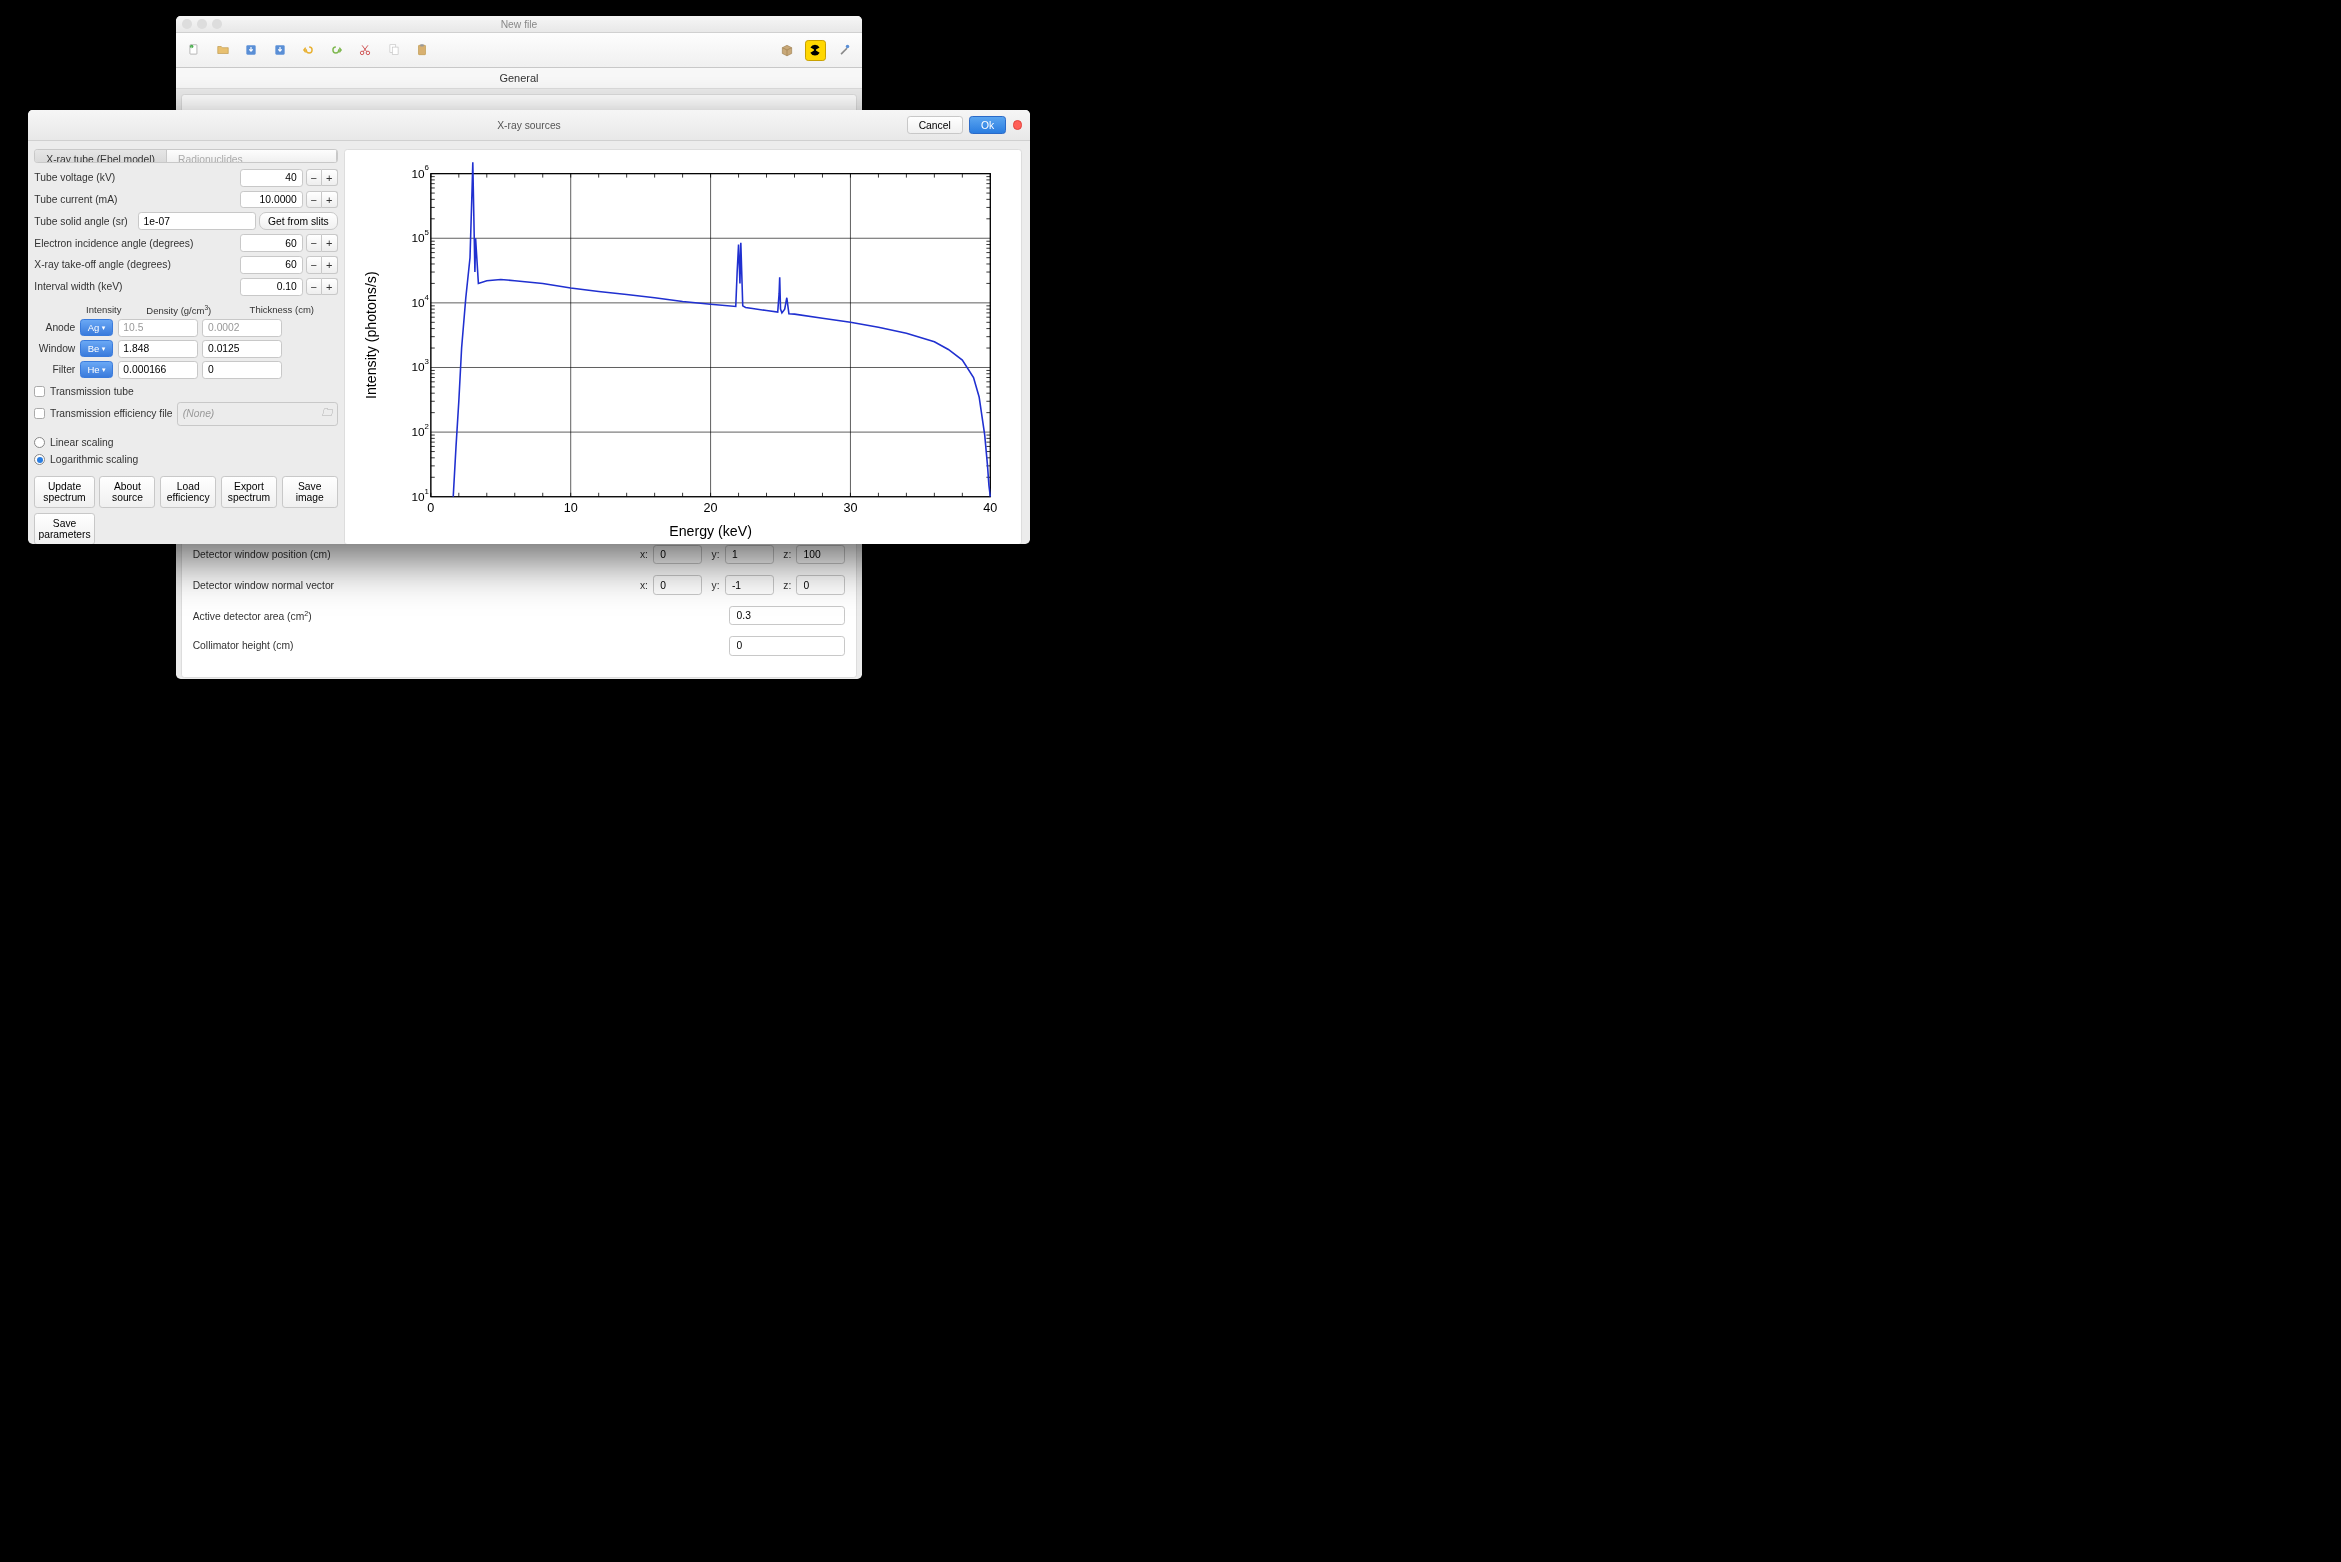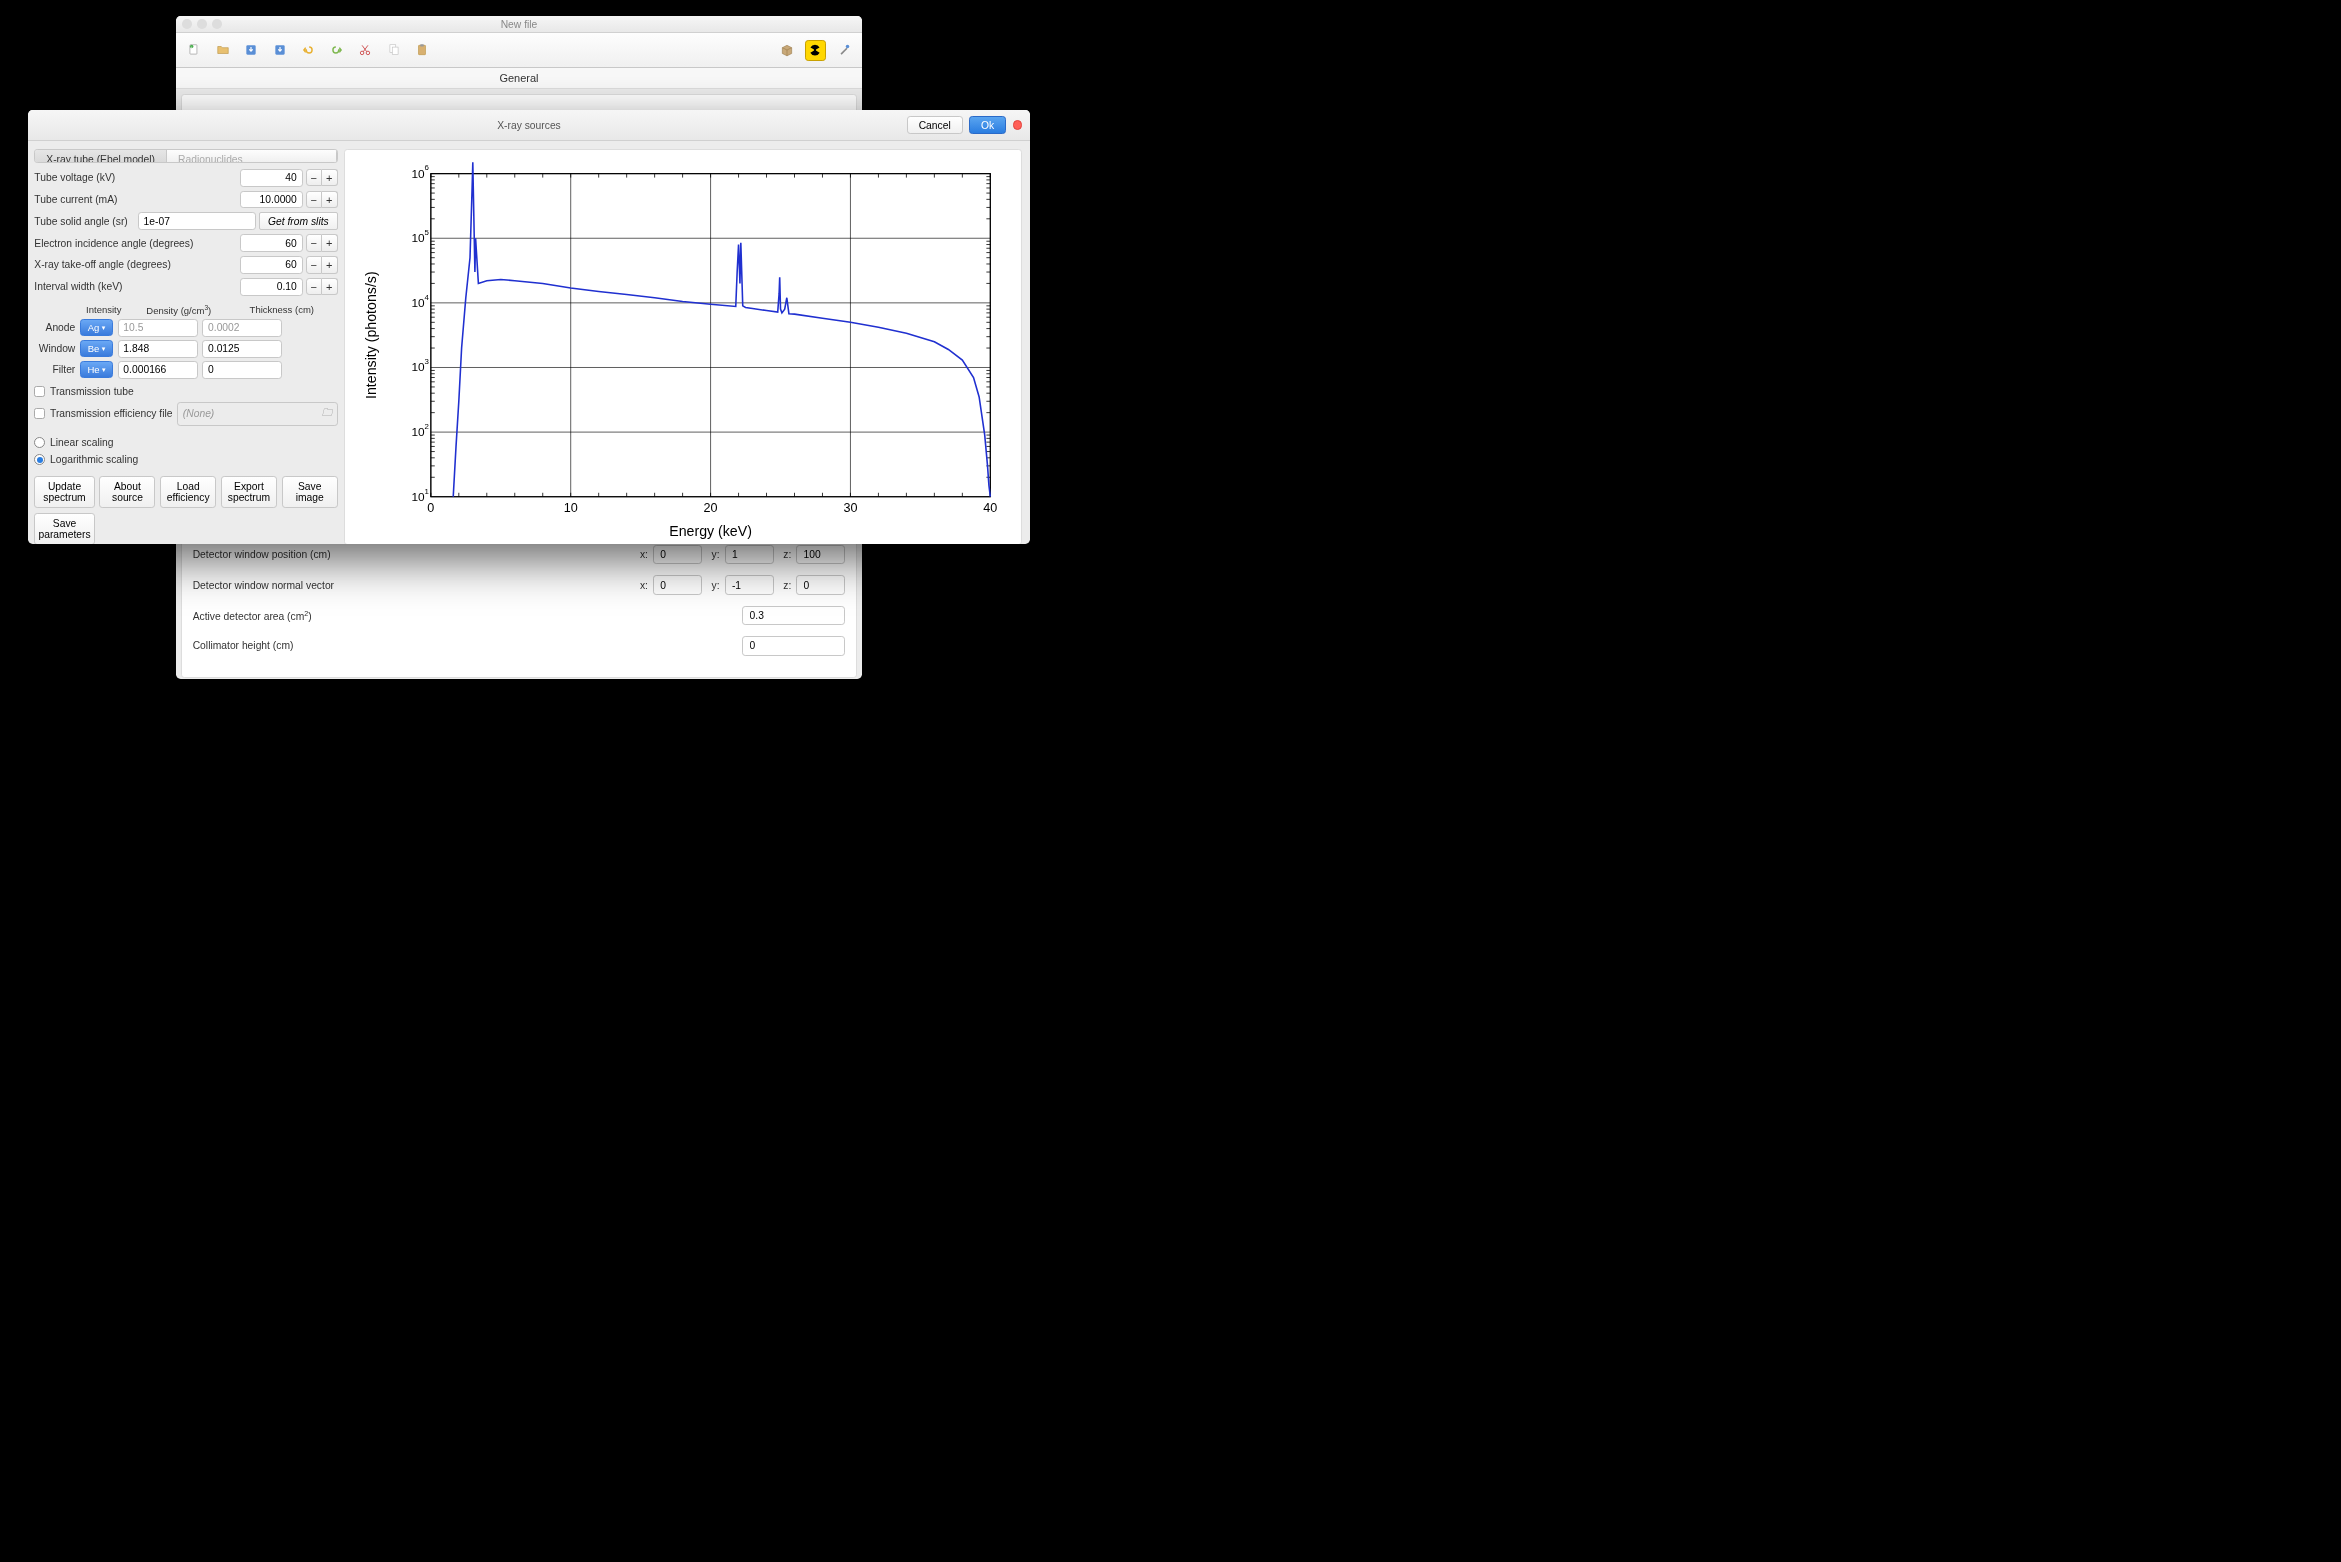--- a/index.html
+++ b/index.html
@@ -19,21 +19,21 @@
 .tab { flex:1; text-align:center; padding:4.7px 0; font-size:11px; color:#444; border-right:0.8px solid #c8c8c8; background:linear-gradient(#fdfdfd,#ededed); }
 .tab:last-child { border-right:none; }
 .tab.active { background:linear-gradient(#f0f0f0,#e0e0e0); }
 .section-hdr { text-align:center; padding:4px 0; background:#f8f8f8; border-bottom:0.8px solid #ddd; font-size:11px; color:#333; }
 .main-body { background:#fff; margin:4.7px; border:0.8px solid #ddd; border-radius:3.2px; height:584px; }
 .form-rows { padding:8px 11px; }
 .frow { display:flex; align-items:center; gap:5px; margin-bottom:11px; }
 .flabel { flex:1; font-size:10.3px; color:#333; }
 .coord-lab { font-size:10.3px; color:#333; margin-left:4.7px; }
 .inp { border:0.8px solid #c8c8c8; border-radius:3.2px; padding:3.2px 6.3px; font-size:10.3px; background:#fff; width:49px; }
-.inp-wide { width:103px; }
+.inp-wide { width:116px; }
 
 
 .dialog { position:absolute; left:28px; top:110px; width:1002px; height:434px; background:#ececec; border-radius:4.7px; box-shadow:0 16px 47px rgba(0,0,0,0.6); overflow:hidden; }
 .dialog-titlebar { height:31px; background:linear-gradient(#f6f6f6,#e8e8e8); border-bottom:0.8px solid #d0d0d0; display:flex; align-items:center; padding:0 8px; position:relative; }
 .dialog-title { position:absolute; left:0; right:0; text-align:center; font-size:10.3px; color:#555; }
 .dlg-buttons { position:absolute; right:8px; display:flex; gap:6.3px; align-items:center; }
 .btn { border:0.8px solid #c8c8c8; background:linear-gradient(#fff,#f0f0f0); border-radius:3.2px; padding:2.4px 11px; font-size:10.3px; cursor:pointer; }
 .btn-primary { background:linear-gradient(#5aa5f0,#2a7de0); color:#fff; border:0.8px solid #2a6ac8; }
 .red-dot { width:9.5px; height:9.5px; background:#ff5f57; border-radius:50%; border:0.8px solid #e0443e; }
 
@@ -44,21 +44,21 @@
 .sub-tab.active { background:linear-gradient(#e6e6e6,#dadada); }
 .sub-tab.inactive { color:#aaa; flex:1; }
 .param-row { display:flex; align-items:center; gap:3.2px; margin-bottom:4px; font-size:10.3px; }
 .param-label { flex:1; color:#333; }
 .num-input { width:63px; border:0.8px solid #c8c8c8; border-radius:3.2px; padding:2.4px 4.7px; text-align:right; font-size:10.3px; background:#fff; }
 .num-input.wide { width:118px; text-align:left; }
 .stepper { display:flex; gap:0; }
 .step-btn { width:16px; height:17.4px; border:0.8px solid #c8c8c8; background:linear-gradient(#fff,#eee); font-size:11px; display:flex; align-items:center; justify-content:center; cursor:pointer; }
 .step-btn:first-child { border-radius:3.2px 0 0 3.2px; }
 .step-btn:last-child { border-radius:0 3.2px 3.2px 0; border-left:none; }
-.small-btn { border:0.8px solid #c8c8c8; background:linear-gradient(#fff,#f0f0f0); border-radius:2px; padding:2.4px 8px; font-size:10.3px; cursor:pointer;font-style:italic; }
+.small-btn { border:0.8px solid #c8c8c8; background:linear-gradient(#fff,#f0f0f0); border-radius:7px; padding:2.4px 8px; font-size:10.3px; cursor:pointer; }
 
 .mat-table { margin-top:4.7px; }
 .mat-hdr { display:flex; font-size:9.5px; color:#333; margin-bottom:2.4px; }
 .mat-hdr > div:nth-child(1){ width:46px; }
 .mat-hdr > div:nth-child(2){ width:47px; text-align:center; }
 .mat-hdr > div:nth-child(3){ width:103px; text-align:center; }
 .mat-hdr > div:nth-child(4){ width:103px; text-align:center; }
 .mat-row { display:flex; align-items:center; gap:4.7px; margin-bottom:3.2px; }
 .mat-row .row-lab { width:41px; font-size:10.3px; text-align:right; }
 .mat-sel { width:33px; height:17.4px; border:0.8px solid #3a7bdc; background:linear-gradient(#6aa8f5,#3a7bdc); color:#fff; border-radius:3.2px; font-size:9.5px; display:flex; align-items:center; justify-content:center; position:relative; }

